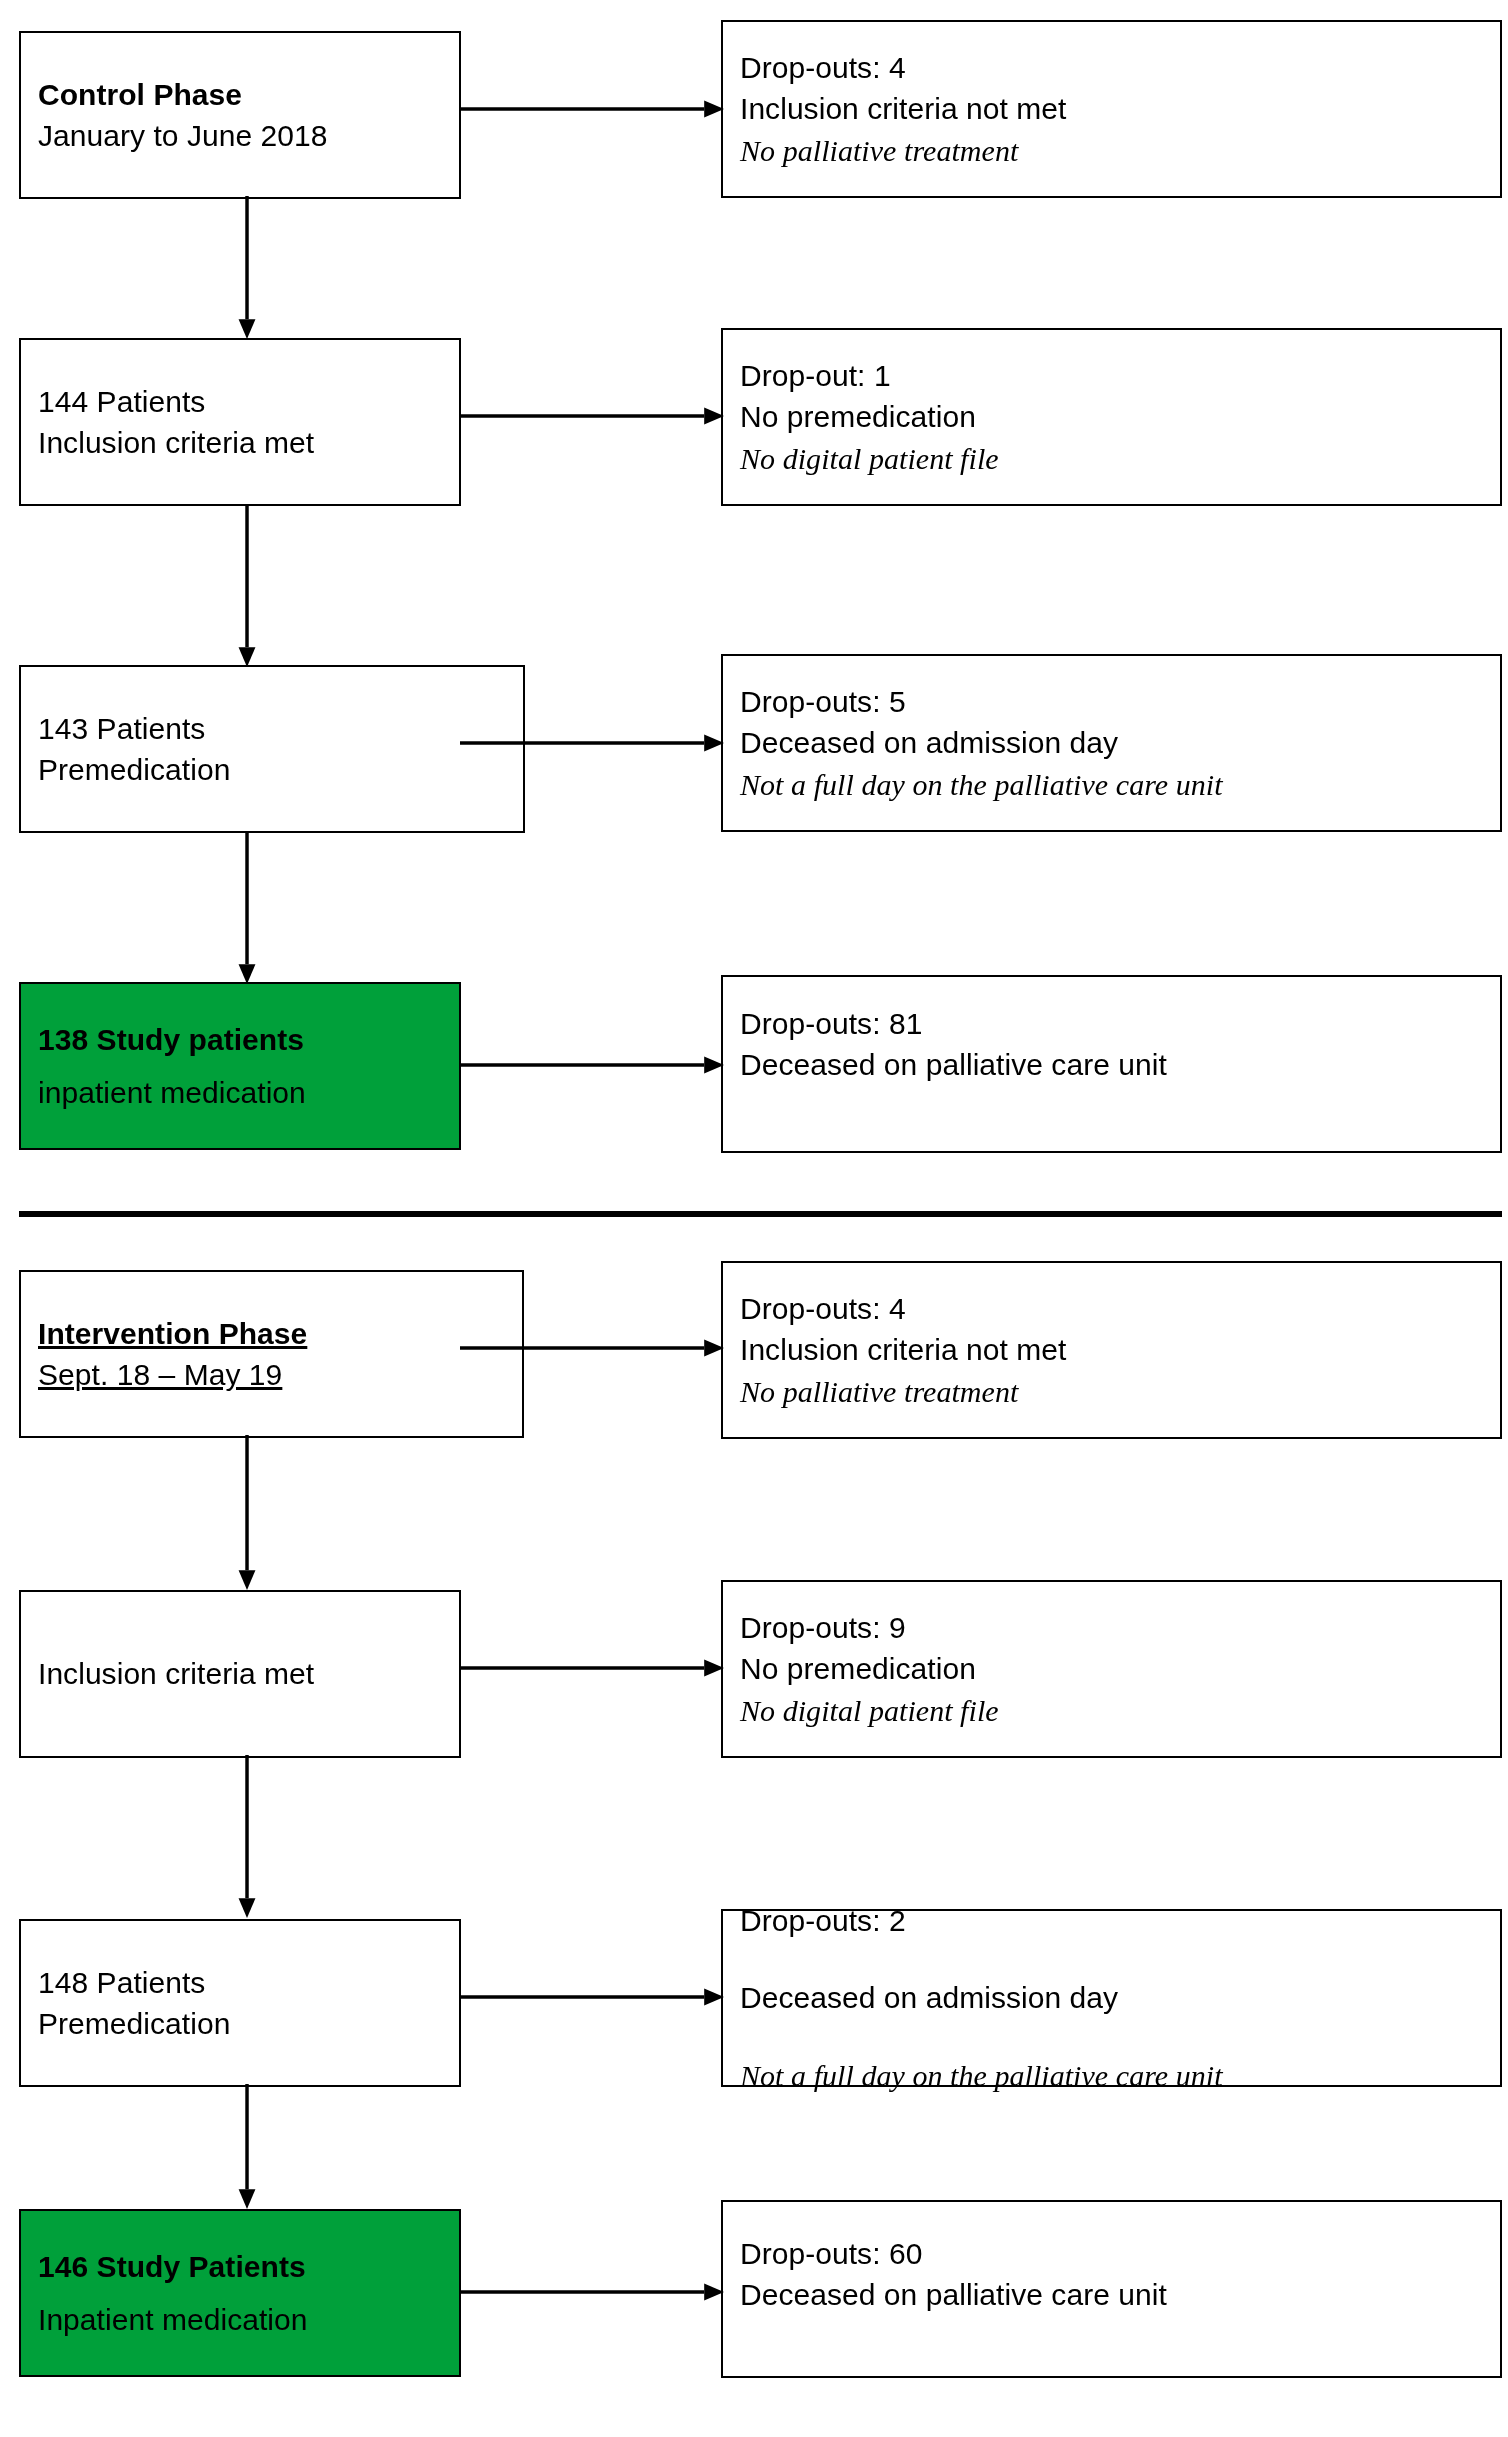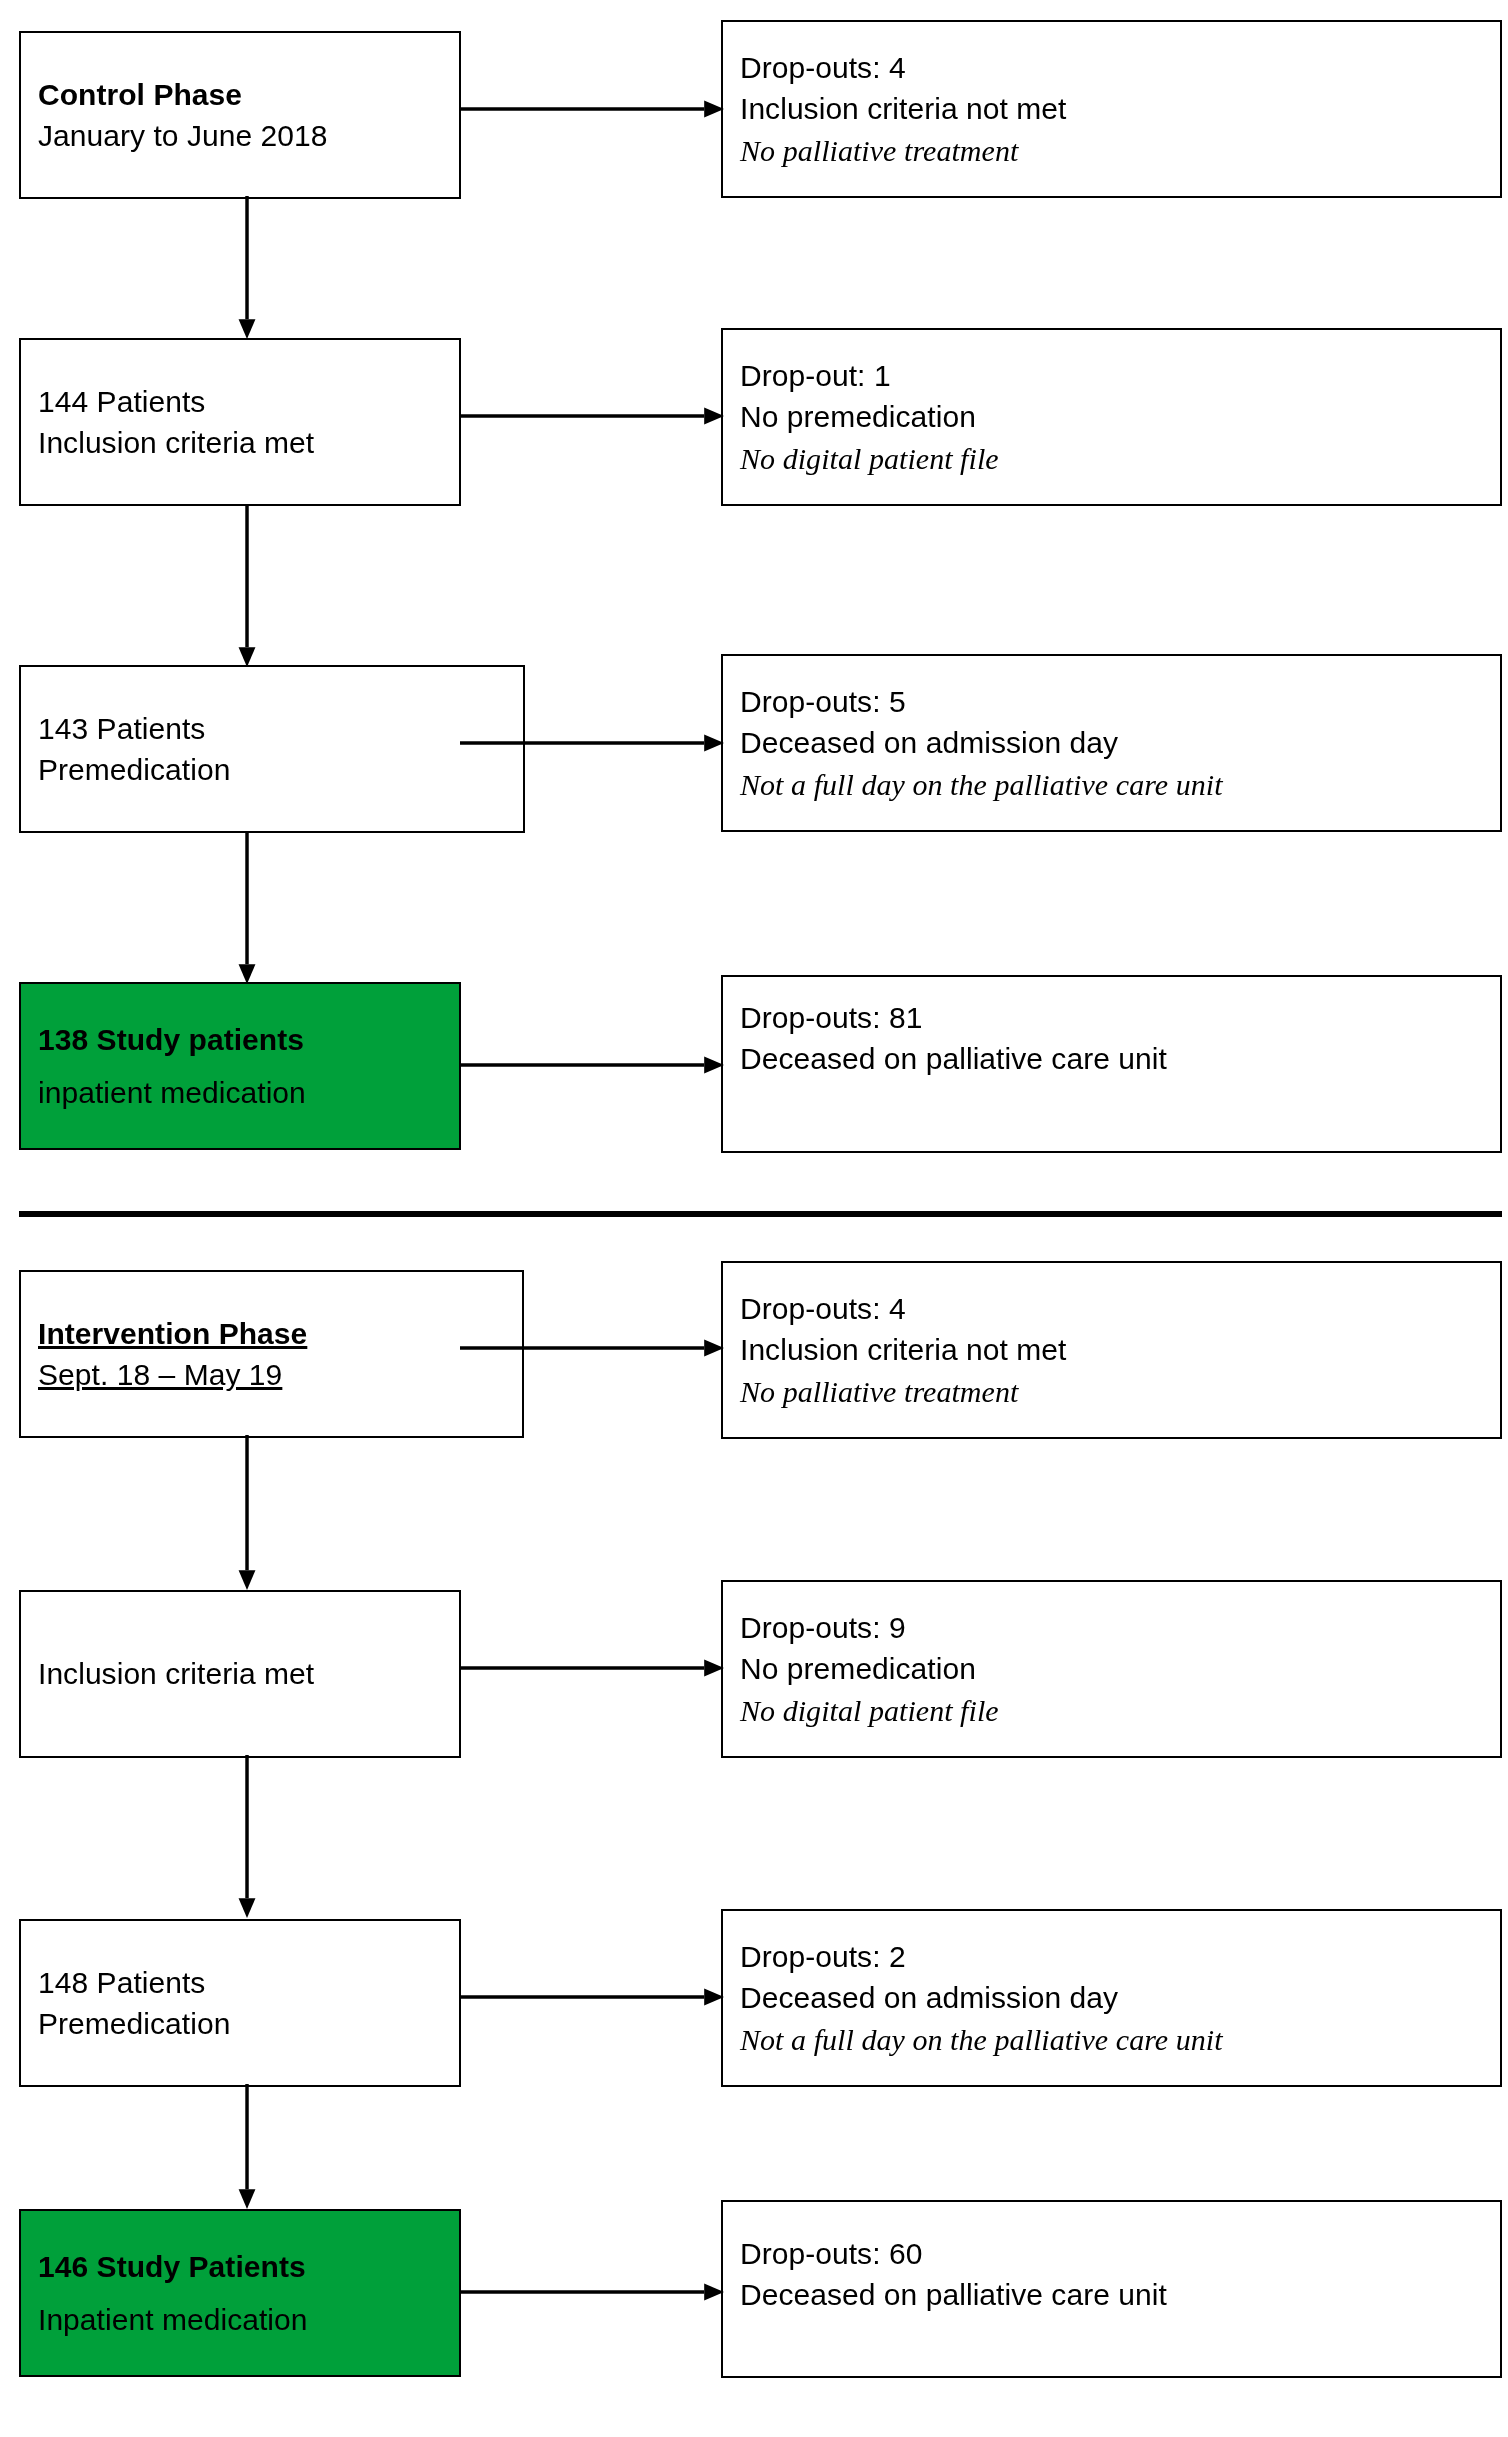--- a/index.html
+++ b/index.html
@@ -124,21 +124,21 @@
       <line x1="38" y1="0" x2="38" y2="268" stroke="#000" stroke-width="7"></line>
       <polygon points="21,268 55,268 38,308" fill="#000"></polygon>
     </svg>
   </div>
 
   <div class="box green" style="left:19px; top:982px; width:442px; height:168px;">
     <div class="line bold">138 Study patients</div>
     <div class="line">inpatient medication</div>
   </div>
 
-  <div class="box" style="left:721px; top:975px; width:781px; height:178px; justify-content:flex-start; padding-top:20px;">
+  <div class="box" style="left:721px; top:975px; width:781px; height:178px; justify-content:flex-start; padding-top:26px;">
     <div class="line">Drop-outs: 81</div>
     <div class="line">Deceased on palliative care unit</div>
   </div>
 
   <div class="conn" style="left:460px; top:1055px; width:268px; height:20px;">
     <svg width="268" height="20" viewBox="0 0 540 40">
       <line x1="0" y1="20" x2="492" y2="20" stroke="#000" stroke-width="7"></line>
       <polygon points="492,3 532,20 492,37" fill="#000"></polygon>
     </svg>
   </div>
@@ -192,21 +192,21 @@
       <line x1="38" y1="0" x2="38" y2="288" stroke="#000" stroke-width="7"></line>
       <polygon points="21,288 55,288 38,328" fill="#000"></polygon>
     </svg>
   </div>
 
   <div class="box" style="left:19px; top:1919px; width:442px; height:168px;">
     <div class="line">148 Patients</div>
     <div class="line">Premedication</div>
   </div>
 
-  <div class="box" style="left:721px; top:1909px; width:781px; height:178px;">
+  <div class="box" style="left:721px; top:1909px; width:781px; height:178px;gap:36px;">
     <div class="line">Drop-outs: 2</div>
     <div class="line">Deceased on admission day</div>
     <div class="line italic">Not a full day on the palliative care unit</div>
   </div>
 
   <div class="conn" style="left:460px; top:1987px; width:268px; height:20px;">
     <svg width="268" height="20" viewBox="0 0 540 40">
       <line x1="0" y1="20" x2="492" y2="20" stroke="#000" stroke-width="7"></line>
       <polygon points="492,3 532,20 492,37" fill="#000"></polygon>
     </svg>

